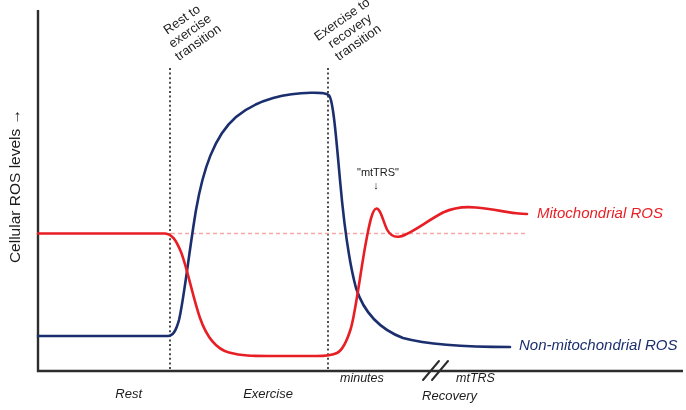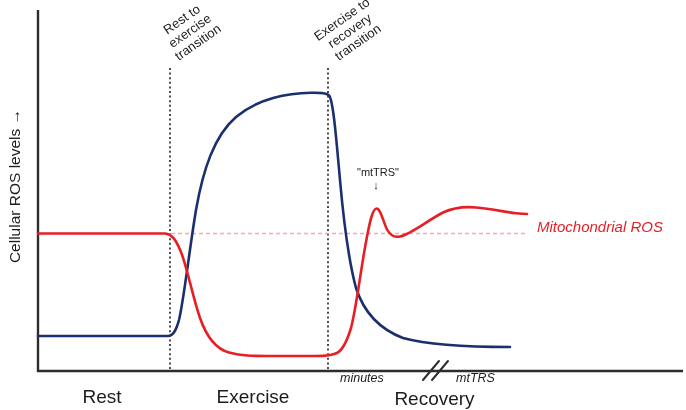--- a/index.html
+++ b/index.html
@@ -15,23 +15,23 @@
   }
   .trans{
     width:84px;text-align:center;font-size:13px;line-height:1.08;
     transform:rotate(-35deg);
   }
   .trans1{left:148px;top:10px;}
   .trans2{left:308px;top:10px;}
   .mttrs{left:348px;top:166px;width:60px;text-align:center;font-size:11px;}
   .mttrs-arrow{left:368px;top:179px;width:16px;text-align:center;font-size:11px;}
   .legend{font-size:15px;font-style:italic;}
-  .legend-mito{left:537px;top:204px;color:#e81e25;margin-top:14px;}
+  .legend-mito{left:537px;top:204px;color:#e81e25;}
   .legend-nonmito{left:519px;top:336px;color:#1b2f6e;}
-  .phase{font-size:19px;text-align:center;}
+  .phase{font-size:13px;text-align:right;font-style:italic;}
   .phase-rest{left:62px;top:386px;width:80px;}
   .phase-exercise{left:213px;top:386px;width:80px;}
   .phase-recovery{left:392px;top:388px;width:85px;}
   .tscale{font-size:12.5px;font-style:italic;text-align:left;}
   .t-minutes{left:340px;top:371px;width:62px;}
   .t-hours{left:456px;top:371px;width:62px;}
 </style>
 </head>
 <body>
 
@@ -53,20 +53,21 @@
 exercise
 transition</div>
   <div class="lbl trans trans2">Exercise to
 recovery
 transition</div>
 
   <div class="lbl mttrs">"mtTRS"</div>
   <div class="lbl mttrs-arrow">↓</div>
 
   <div class="lbl legend legend-mito">Mitochondrial ROS</div>
+  <div class="lbl legend legend-nonmito">Non-mitochondrial ROS</div>
 
   <div class="lbl phase phase-rest">Rest</div>
   <div class="lbl phase phase-exercise">Exercise</div>
   <div class="lbl phase phase-recovery">Recovery</div>
 
   <div class="lbl tscale t-minutes">minutes</div>
   <div class="lbl tscale t-hours">mtTRS</div>
 
 </div>
 

